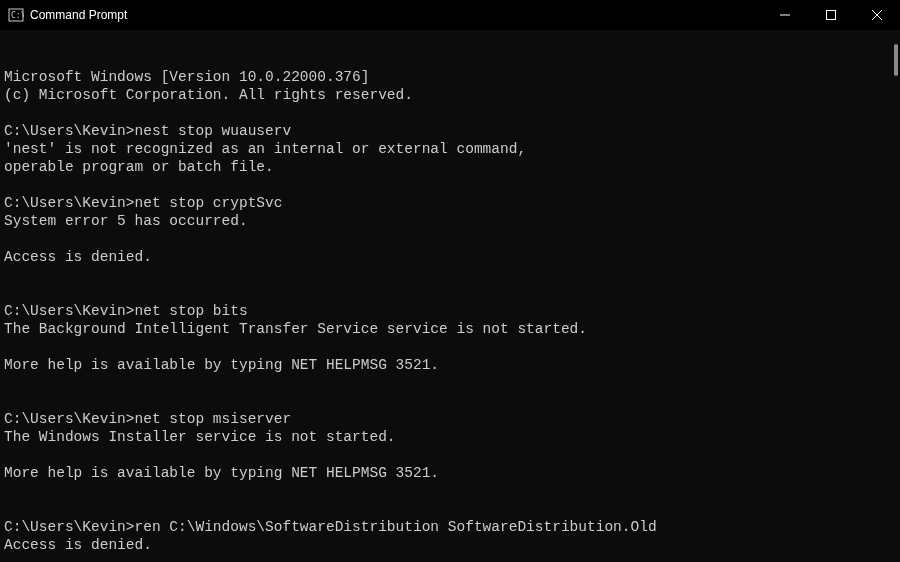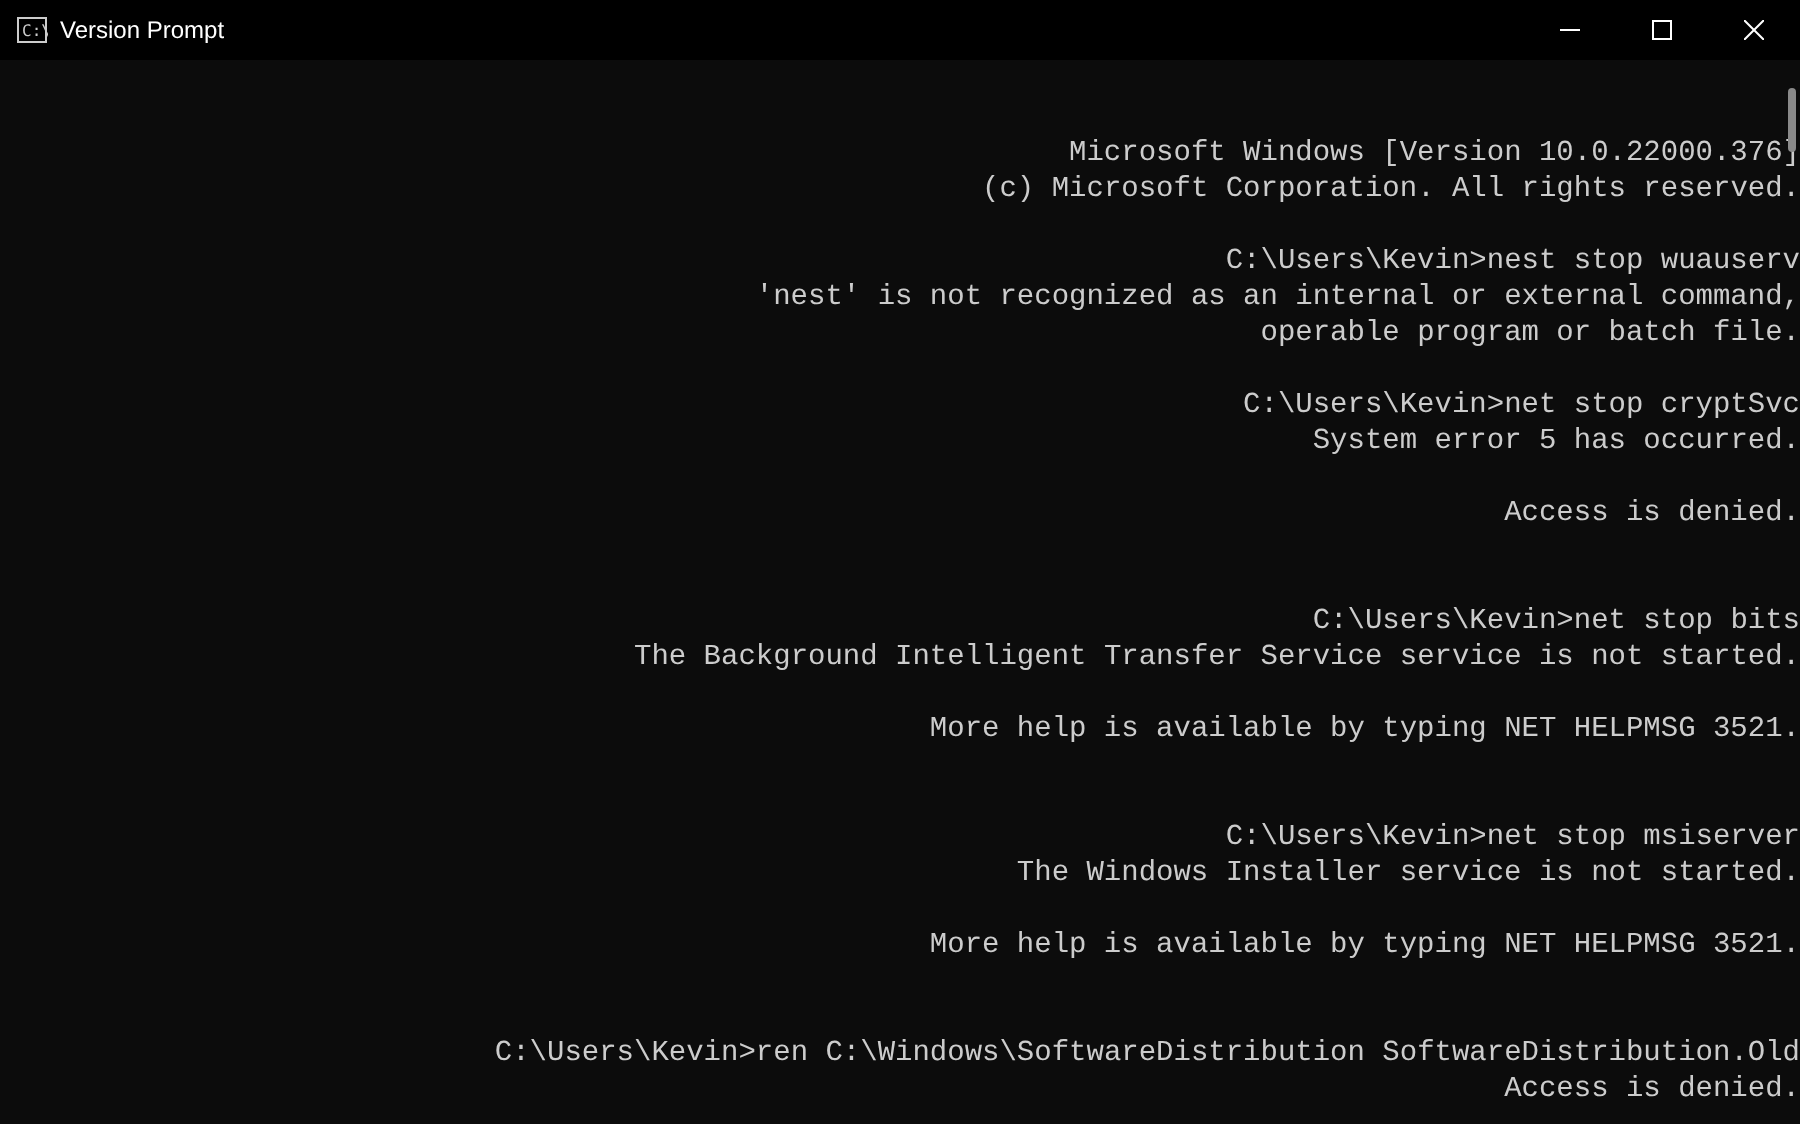--- a/index.html
+++ b/index.html
@@ -49,21 +49,21 @@
       position: relative;
       background: #0c0c0c;
       height: calc(100% - 30px);
       padding: 2px 0 0 4px;
       font-family: Consolas, "Courier New", monospace;
       font-size: 14.5px;
       line-height: 18px;
       color: #cccccc;
       white-space: pre;
     }
-    .terminal-line { min-height: 18px; text-align: right; }
+    .terminal-line { min-height: 18px; }
     .scrollbar-track {
       position: absolute;
       right: 2px;
       top: 32px;
       width: 9px;
       height: calc(100% - 36px);
     }
     .scrollbar-thumb {
       position: absolute;
       right: 0;
@@ -77,21 +77,21 @@
 </head>
 <body>
 
 <div class="titlebar">
   <span class="titlebar-icon">
     <svg width="16" height="16" viewBox="0 0 16 16">
       <rect x="1" y="2" width="14" height="12" fill="none" stroke="#cccccc" stroke-width="1"></rect>
       <text x="3" y="11" font-family="Consolas,monospace" font-size="8" fill="#cccccc">C:\</text>
     </svg>
   </span>
-  <span class="titlebar-title">Version Prompt</span>
+  <span class="titlebar-title">Command Prompt</span>
   <div class="window-controls">
     <div class="win-btn">
       <svg width="10" height="10" viewBox="0 0 10 10">
           <line x1="0" y1="5" x2="10" y2="5" stroke="#ffffff" stroke-width="1"></line>
         </svg>
     </div>
     <div class="win-btn">
       <svg width="10" height="10" viewBox="0 0 10 10">
           <rect x="0.5" y="0.5" width="9" height="9" fill="none" stroke="#ffffff" stroke-width="1"></rect>
         </svg>

